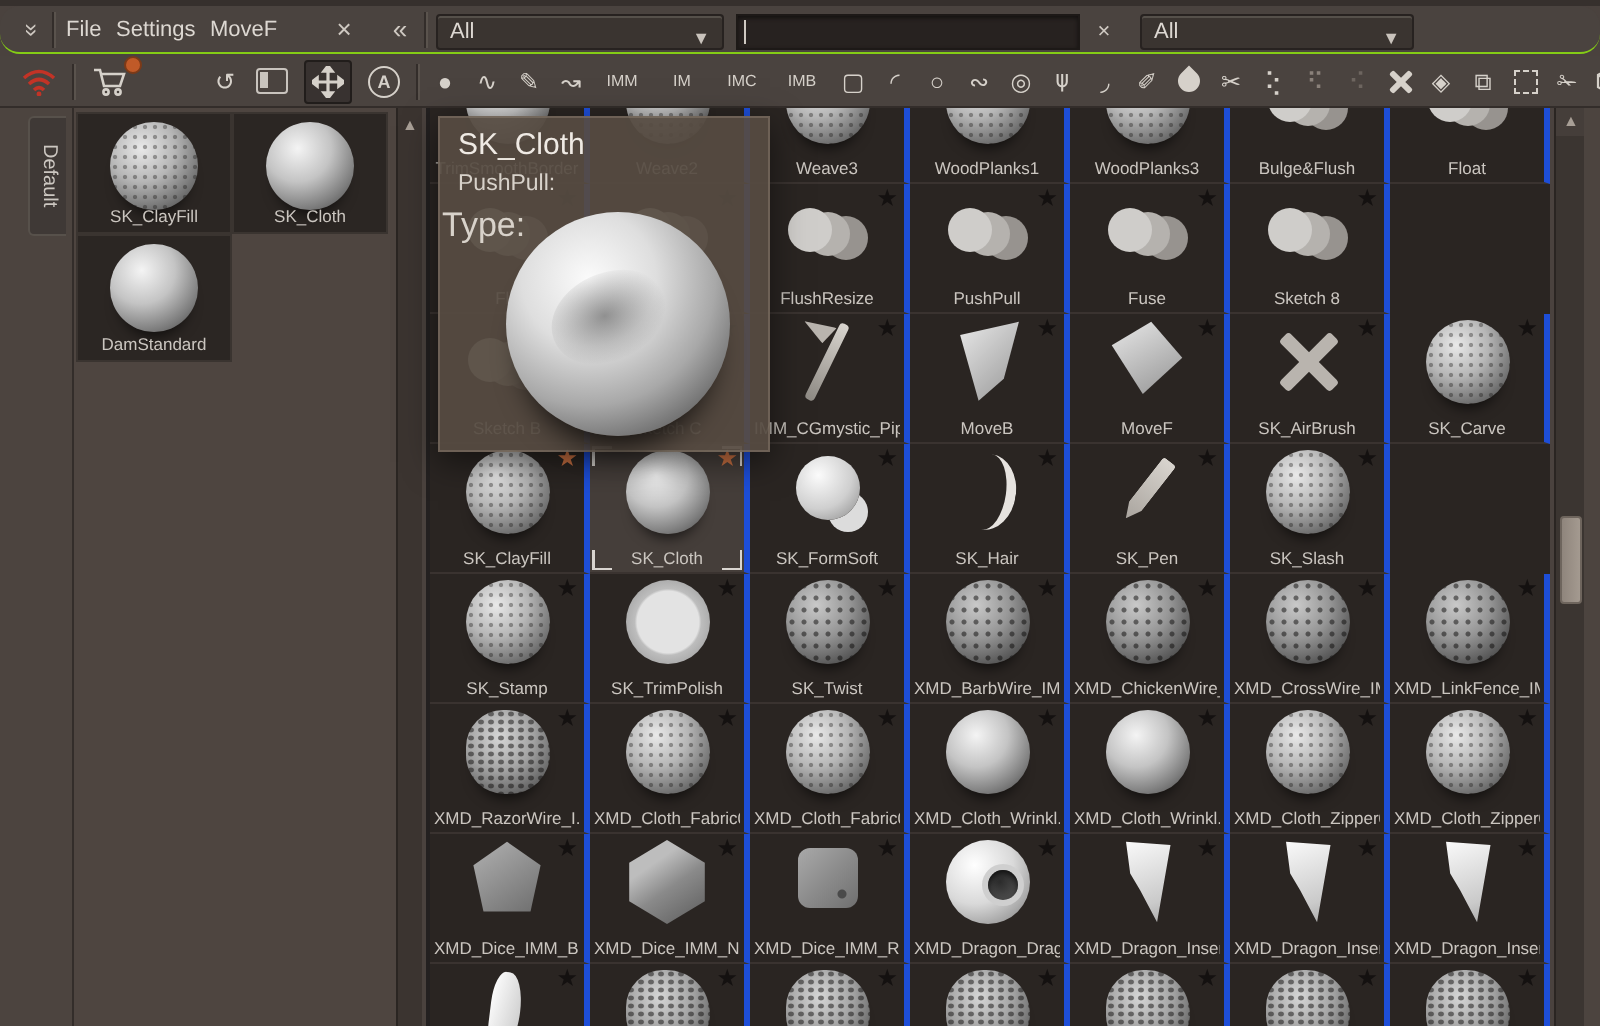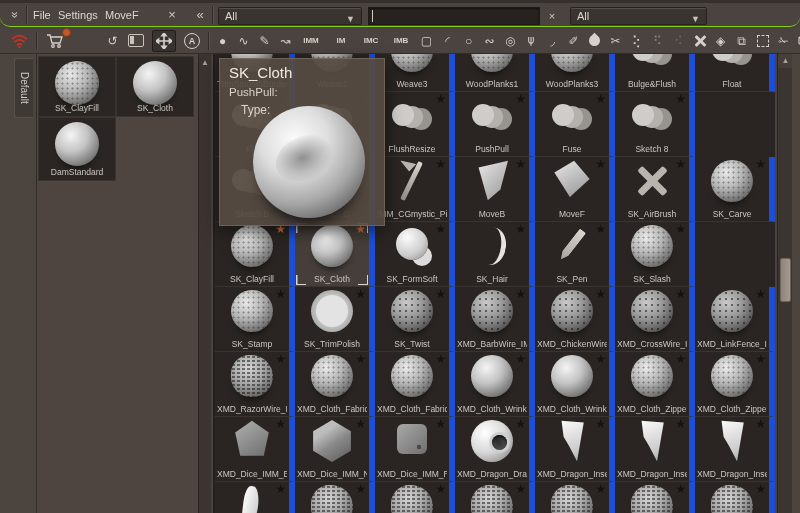--- a/index.html
+++ b/index.html
@@ -27,21 +27,21 @@
   .searchbox .caret { position:absolute; left:3px; top:2px; width:1px; height:12px; background:#cfc9c2; }
   .clearx { position:absolute; top:4px; width:16px; height:18px; color:#cfc9c2; font-size:11px;
             text-align:center; line-height:18px; }
 
   
   .toolbar { position:absolute; left:0; top:28px; width:800px; height:26px; background:#4a433f;
              border-bottom:1px solid #332d2a; display:flex; align-items:center; gap:6px;
              padding-left:8px; }
   .ticon { width:15px; height:18px; display:flex; align-items:center; justify-content:center;
            color:#d6d1ca; font-size:12px; flex:0 0 auto; }
-  .ticon.txt { width:24px; font-size:8px; font-weight:bold; letter-spacing:0; }
+  .ticon.txt { width:24px; font-size:8px; font-weight:normal; letter-spacing:0; }
   .ticon.dim { color:#8a817a; }
   .ticon.dimmer { color:#6d655f; }
   .rot180 { transform:rotate(180deg); }
   .tb-div { width:1px; height:18px; background:#332d2a; box-shadow:1px 0 0 #5a534d; flex:0 0 auto; }
   .sp30 { width:26px; flex:0 0 auto; }
   .movebox { width:24px; height:22px; background:#383230; border:1px solid #211d1b;
              border-radius:2px; display:flex; align-items:center; justify-content:center; flex:0 0 auto; }
   .circleA { width:16px; height:16px; border:1.5px solid #d6d1ca; border-radius:50%;
              color:#d6d1ca; font-size:9px; font-weight:bold; display:flex; align-items:center;
              justify-content:center; flex:0 0 auto; }
@@ -66,21 +66,21 @@
             line-height:17px; }
   .lpanel { position:absolute; left:36px; top:54px; width:162px; height:459px; background:#4e4540;
             border-left:1px solid #332d2a; }
   .lscroll { position:absolute; left:198px; top:54px; width:13px; height:459px; background:#3b3430;
              border-left:1px solid #2a2522; }
   .lscroll .up { position:absolute; left:2px; top:4px; color:#a89f96; font-size:8px; }
   .gridwrap { position:absolute; left:213px; top:54px; width:562px; height:459px; overflow:hidden;
               background:#2a2522; border-left:2px solid #232020; }
   .grow { position:absolute; left:0; display:flex; }
   .cell { width:80px; height:65px; position:relative; background:#2a2522;
-          border-right:6px solid #1d4ed8; border-bottom:1px solid #3a3330; }
+          border-right:3px solid #1d4ed8; border-bottom:1px solid #3a3330; }
   .cell .star { position:absolute; top:1px; right:3px; font-size:12px; line-height:12px; }
   .star.black { color:#141110; } .star.orange { color:#c76f41; }
   .cell .lbl { position:absolute; left:2px; right:2px; bottom:2px; height:10px; font-size:8.5px;
                line-height:10px; color:#cbc6c0; text-align:center; white-space:nowrap; overflow:hidden; }
   .cell.selected { background:#453e3a; }
   .cell.selected::before { content:""; position:absolute; inset:1px; pointer-events:none;
      background-image:
        linear-gradient(#d9d5d0,#d9d5d0),linear-gradient(#d9d5d0,#d9d5d0),
        linear-gradient(#d9d5d0,#d9d5d0),linear-gradient(#d9d5d0,#d9d5d0),
        linear-gradient(#d9d5d0,#d9d5d0),linear-gradient(#d9d5d0,#d9d5d0),
@@ -162,21 +162,21 @@
              background:linear-gradient(90deg,#8f857c,#a49a90); border-radius:2px;
              border:1px solid #6e655d; }
   .redge { position:absolute; left:792px; top:54px; width:8px; height:459px; background:#4c443f; }
 
   
   .tooltip { position:absolute; left:219px; top:58px; width:166px; height:168px;
              background:rgba(86,75,66,.93); border:1px solid rgba(160,145,128,.35);
              box-shadow:0 5px 16px rgba(0,0,0,.5); z-index:10; }
   .tooltip .ttitle { position:absolute; left:9px; top:5px; font-size:15px; color:#efeae4; }
   .tooltip .trow1 { position:absolute; left:9px; top:27px; font-size:11.5px; color:#d8d2ca; }
-  .tooltip .trow2 { position:absolute; left:21px; top:44px; font-size:12px; color:#d8d2ca; }
+  .tooltip .trow2 { position:absolute; left:1px; top:44px; font-size:17px; color:#d8d2ca; }
   .tooltip .bigsphere { position:absolute; left:33px; top:47px; width:112px; height:112px;
       border-radius:50%;
       background:radial-gradient(circle at 37% 30%, #fbfbfb, #dedede 32%, #a8a8a8 60%, #5c5c5c 86%, #383838);
       box-shadow:0 14px 14px -8px rgba(0,0,0,.7); }
   .tooltip .bigsphere::after { content:""; position:absolute; left:22px; top:30px; width:62px;
       height:46px; border-radius:50%;
       background:radial-gradient(ellipse at 45% 45%, rgba(70,70,70,.55), transparent 65%);
       transform:rotate(-20deg); }
 
   

